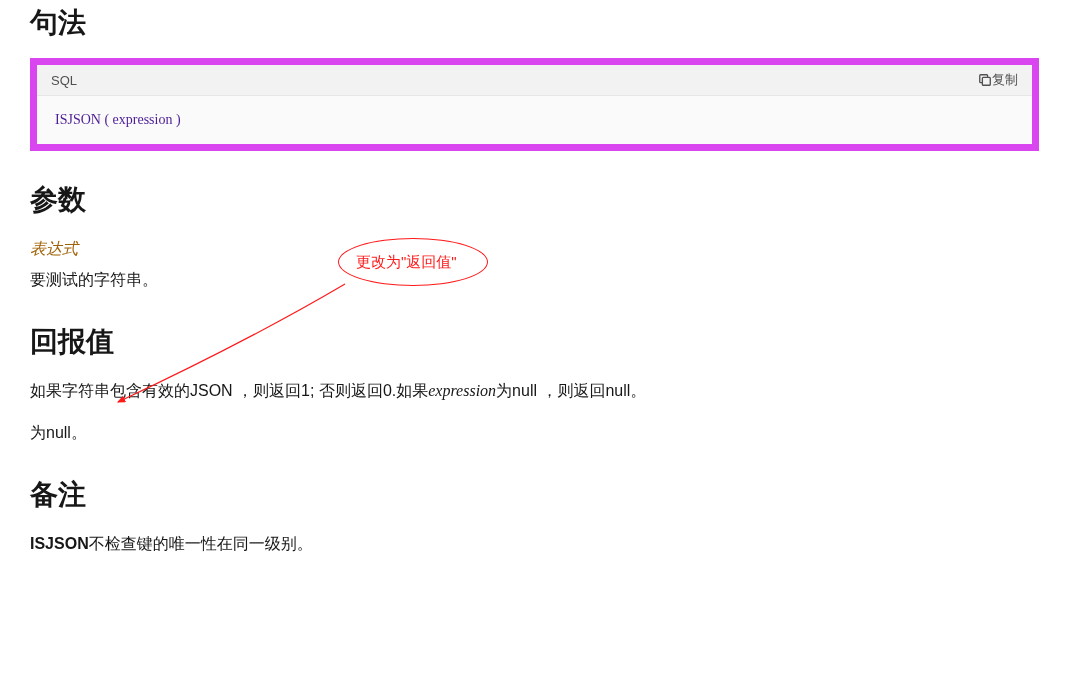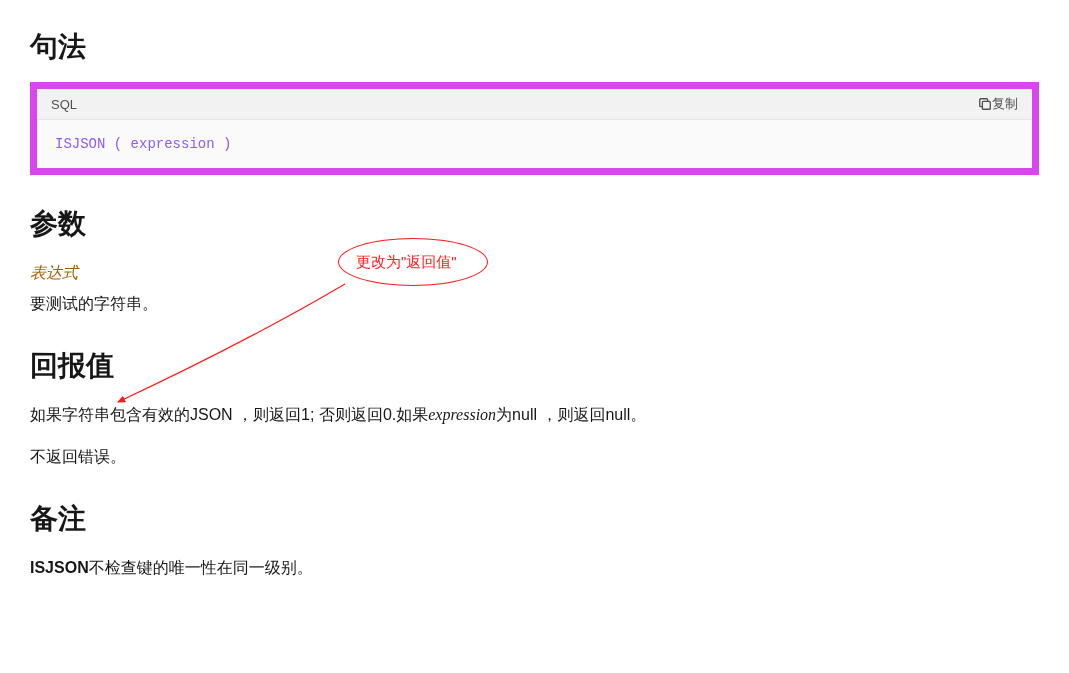--- a/index.html
+++ b/index.html
@@ -11,21 +11,21 @@
     padding: 0 30px;
     position: relative;
   }
   h2 {
     font-size: 28px;
     font-weight: 600;
     margin-top: 30px;
     margin-bottom: 16px;
     color: #171717;
   }
-  h2.first { margin-top: 28px; }
+  h2.first { margin-top: 4px; }
   .code-block {
     border: 7px solid #d946ef;
     margin-bottom: 24px;
   }
   .code-header {
     background: #f2f2f2;
     border-bottom: 1px solid #e6e6e6;
     display: flex;
     justify-content: space-between;
     align-items: center;
@@ -39,23 +39,23 @@
     align-items: center;
     gap: 0;
     color: #505050;
     cursor: pointer;
     font-size: 13px;
   }
   .copy-btn svg { width: 14px; height: 14px; fill: none; stroke: #505050; stroke-width: 1.5; }
   .code-body {
     background: #fafafa;
     padding: 16px 18px;
-    font-family: Liberation Mono, monospace;
+    font-family: Liberation Serif, serif;
     font-size: 14px;
-    color: #8b5cf6;
+    color: #4c1d95;
     white-space: pre;
   }
   .param-name {
     font-style: italic;
     font-size: 16px;
     margin-bottom: 4px;
     color: #a16207;
   }
   p {
     font-size: 16px;
@@ -106,21 +106,21 @@
 </div>
 
 <h2>参数</h2>
 <p class="param-name">表达式</p>
 <p>要测试的字符串。</p>
 
 <h2>回报值</h2>
 <p>
   <span>如果字符串包含有效的JSON ，则返回1; 否则返回0.如果</span><span class="italic">expression</span><span>为null  ，则返回null。</span>
 </p>
-<p>不返回错误。</p>
+<p>为null。</p>
 
 <h2>备注</h2>
 <p>
   <span class="bold">ISJSON</span><span>不检查键的唯一性在同一级别。</span>
 </p>
 
 <div class="annotation" style="left:0; top:0; width:1069px; height:673px;">
   <div class="anno-ellipse" style="left:338px; top:238px; width:150px; height:48px;"></div>
   <div class="anno-text" style="left:356px; top:253px;">更改为"返回值"</div>
   <svg class="arrow" style="left:110px; top:280px; width:250px; height:130px;">

